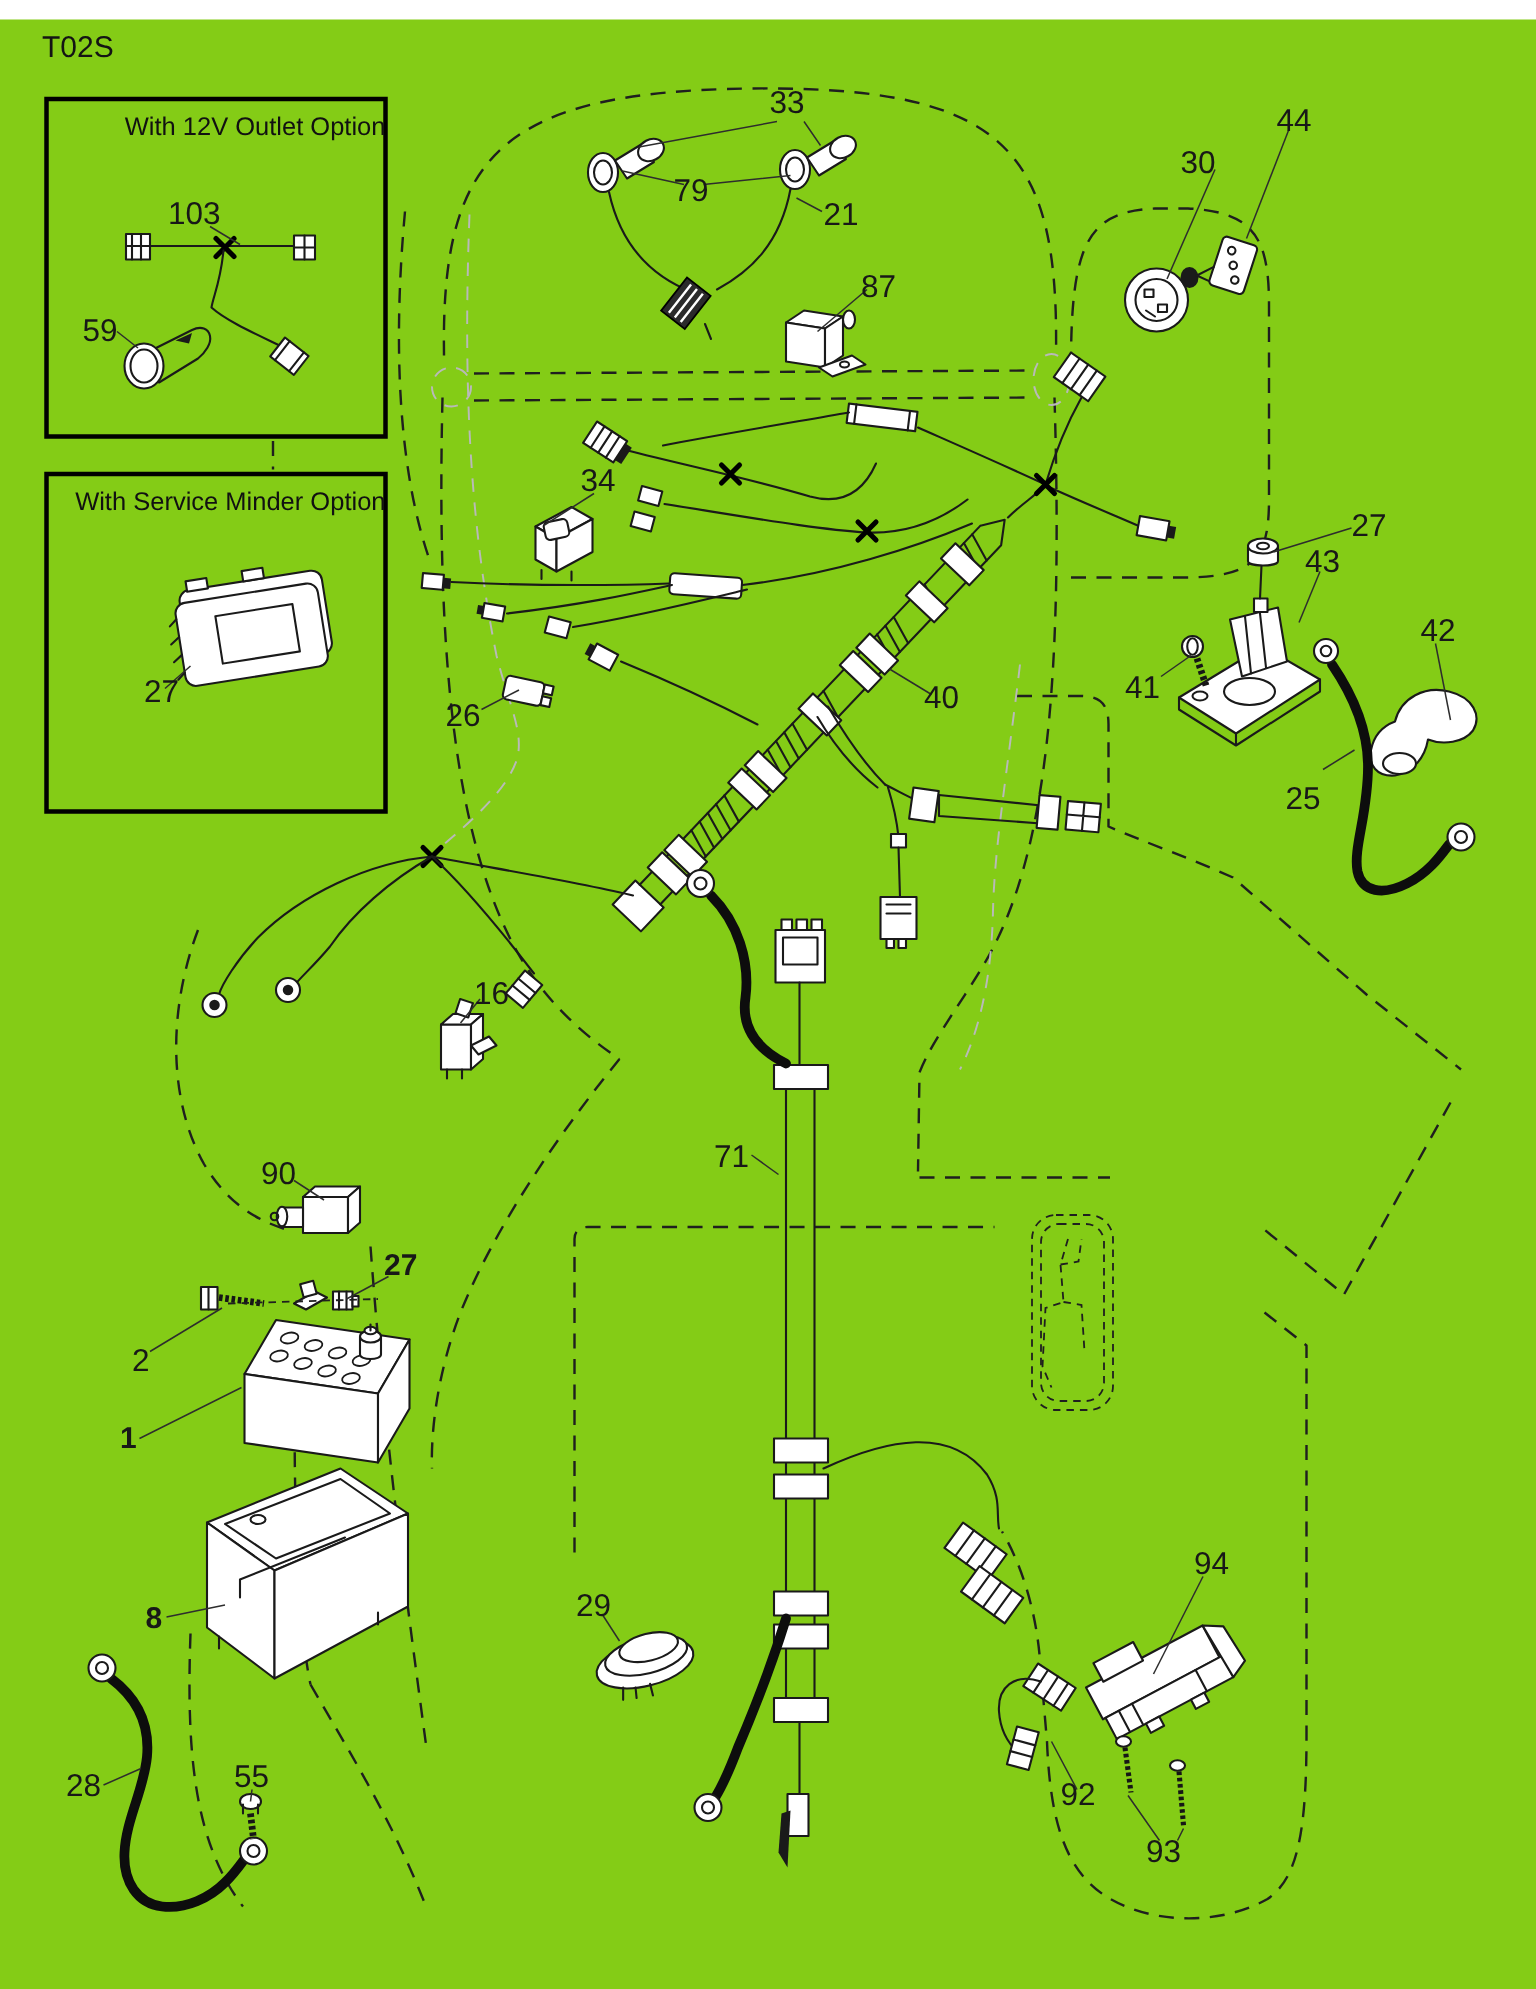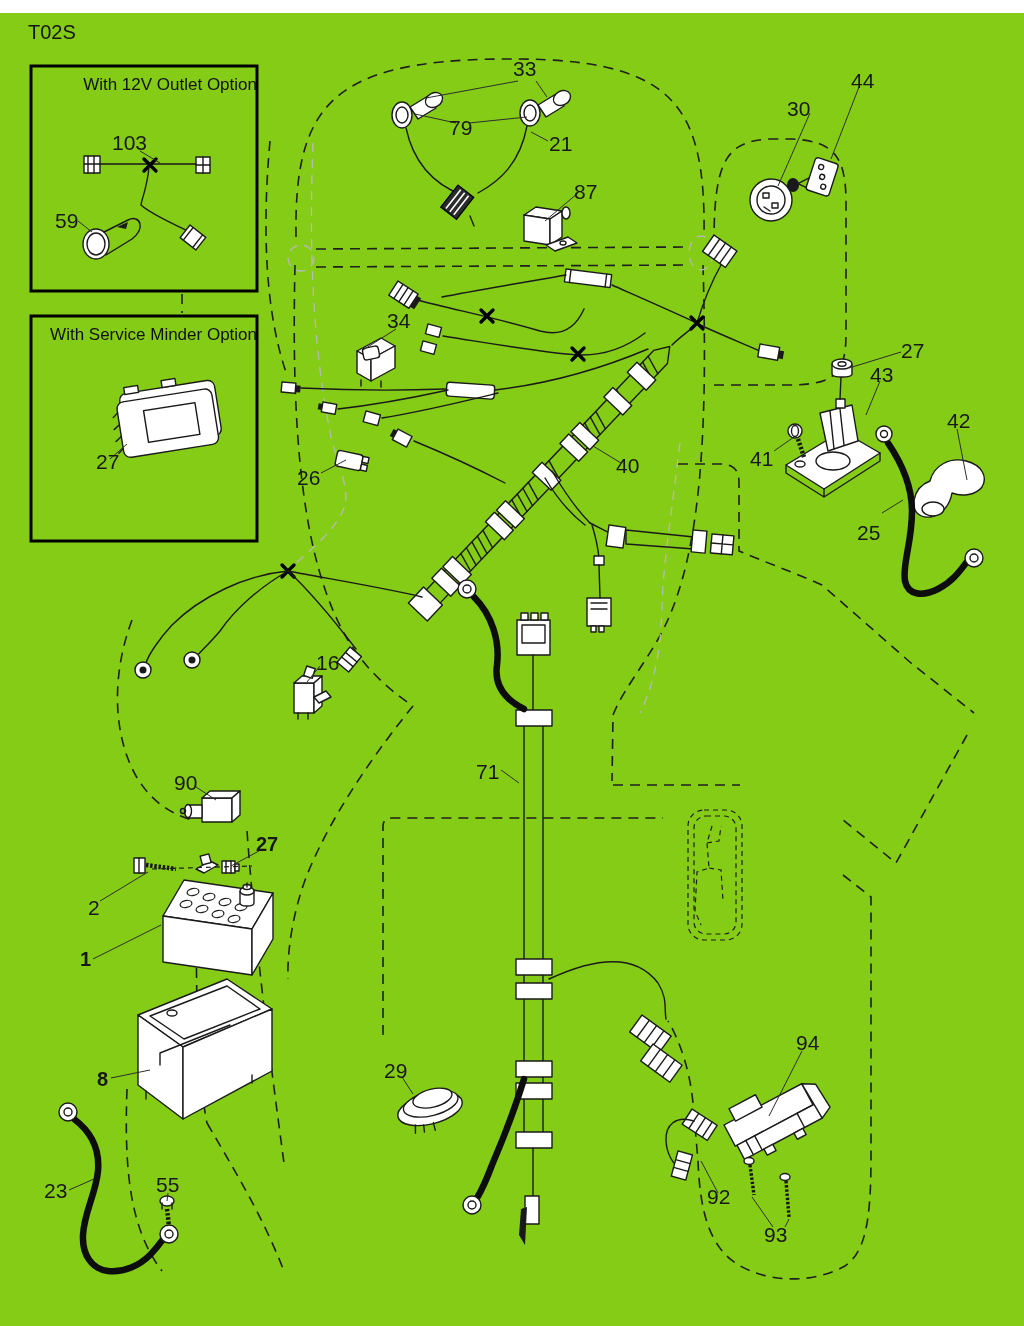--- a/index.html
+++ b/index.html
@@ -504,21 +504,21 @@
 <span class="plabel" style="left:857px;top:508px">25</span>
 <span class="plabel" style="left:387px;top:296px">34</span>
 <span class="plabel" style="left:297px;top:453px">26</span>
 <span class="plabel" style="left:616px;top:441px">40</span>
 <span class="plabel" style="left:316px;top:638px">16</span>
 <span class="plabel" style="left:174px;top:758px">90</span>
 <span class="plabel pbold" style="left:256px;top:820px">27</span>
 <span class="plabel" style="left:88px;top:883px">2</span>
 <span class="plabel pbold" style="left:80px;top:935px">1</span>
 <span class="plabel pbold" style="left:97px;top:1055px">8</span>
-<span class="plabel" style="left:44px;top:1166px">23</span>
+<span class="plabel" style="left:44px;top:1166px">28</span>
 <span class="plabel" style="left:156px;top:1160px">55</span>
 <span class="plabel" style="left:476px;top:747px">71</span>
 <span class="plabel" style="left:384px;top:1046px">29</span>
 <span class="plabel" style="left:796px;top:1018px">94</span>
 <span class="plabel" style="left:707px;top:1172px">92</span>
 <span class="plabel" style="left:764px;top:1210px">93</span>
 
 </div>
 
 </body></html>

